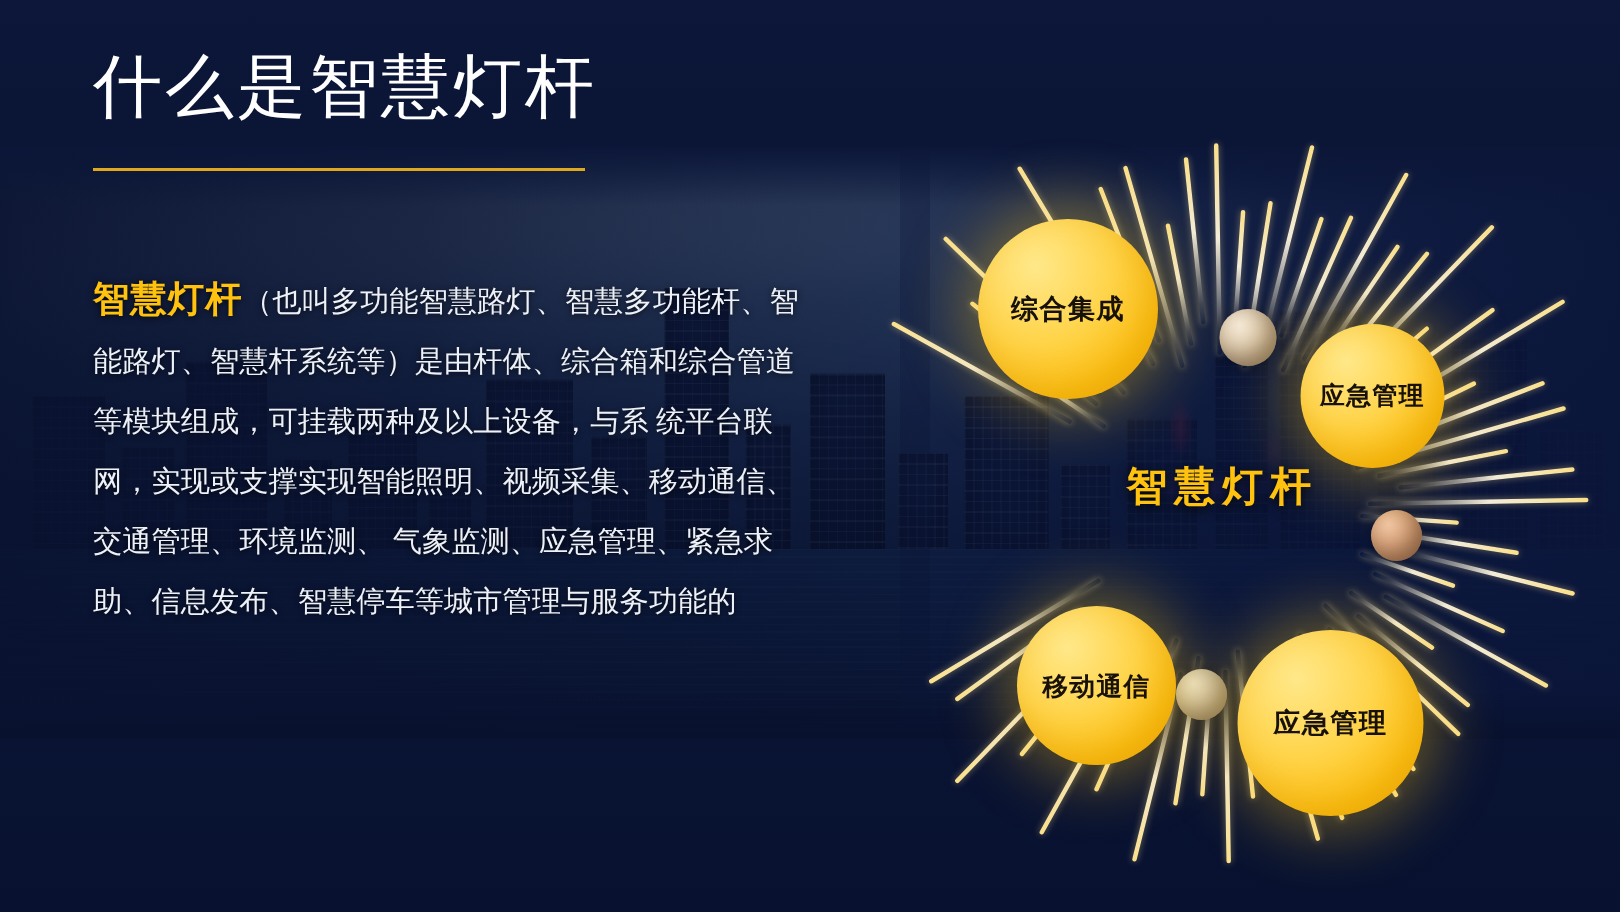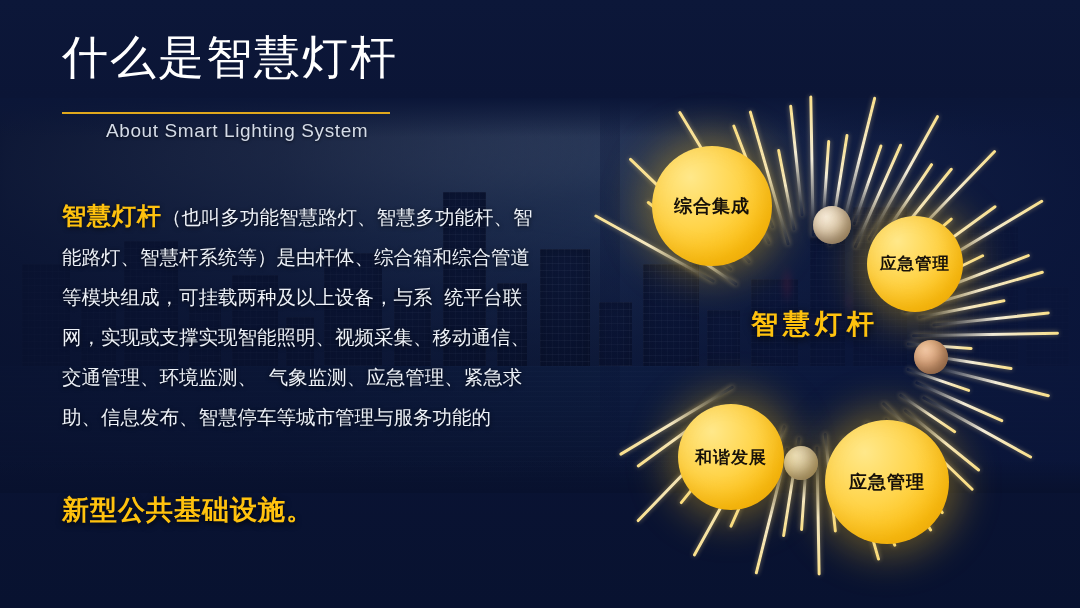--- a/index.html
+++ b/index.html
@@ -148,27 +148,27 @@
     font-size: 19px;
     letter-spacing: .6px;
     font-weight: 400;
     white-space: nowrap;
     text-shadow: 0 1px 3px rgba(0,0,0,.6);
   }
 
   
   .body-copy {
     position: absolute;
-    left: 62px; top: 198px;
+    left: 62px; top: 180px;
     width: 480px;
     color: #eef2f8;
     font-size: 19.5px;
     line-height: 40px;
     text-shadow: 0 1px 4px rgba(0,0,0,.75);
-    font-family: Liberation Mono, monospace;
+    font-family: Liberation Serif, serif;
   }
   .body-copy .kw {
     color: #ffc20e;
     font-weight: 700;
     font-size: 24px;
     letter-spacing: 1px;
     text-shadow: 0 1px 5px rgba(0,0,0,.8);
   }
   .closing {
     position: absolute;
@@ -284,26 +284,24 @@
     <div class="photo-tint"></div>
     <div class="left-tint"></div>
     <div class="right-tint"></div>
     <div class="band-top-fade"></div>
     <div class="band-bottom-fade"></div>
   </div>
 
   <div class="header-block"></div>
   <div class="title">什么是智慧灯杆</div>
   <div class="title-rule"></div>
-  <div class="subtitle">About Smart Lighting System</div>
 
   <div class="body-copy">
     <span class="kw">智慧灯杆</span><span>（也叫多功能智慧路灯、智慧多功能杆、智能路灯、智慧杆系统等）是由杆体、综合箱和综合管道等模块组成，可挂载两种及以上设备，与系 统平台联网，实现或支撑实现智能照明、视频采集、移动通信、交通管理、环境监测、 气象监测、应急管理、紧急求助、信息发布、智慧停车等城市管理与服务功能的</span>
   </div>
-  <div class="closing">新型公共基础设施。</div>
 
   <div class="diagram">
     <div class="burst" id="burst">
         <div class="ray" style="width: 66px; transform: rotate(4deg) translateX(92px);"></div>
         <div class="ray" style="width: 95px; transform: rotate(9deg) translateX(105px);"></div>
         <div class="ray" style="width: 124px; transform: rotate(14deg) translateX(118px);"></div>
         <div class="ray" style="width: 67px; transform: rotate(19deg) translateX(97px);"></div>
         <div class="ray" style="width: 96px; transform: rotate(24deg) translateX(110px);"></div>
         <div class="ray" style="width: 125px; transform: rotate(29deg) translateX(123px);"></div>
         <div class="ray" style="width: 68px; transform: rotate(34deg) translateX(102px);"></div>
@@ -367,21 +365,21 @@
     <div class="sphere s2"></div>
     <div class="sphere s3"></div>
 
     <div class="node n1">
       <span>综合集成</span>
     </div>
     <div class="node n2">
       <span>应急管理</span>
     </div>
     <div class="node n3">
-      <span>和谐发展</span>
+      <span>移动通信</span>
     </div>
     <div class="node n4">
       <span>应急管理</span>
     </div>
 
     <div class="center-label">智慧灯杆</div>
   </div>
 
 </div>
 

